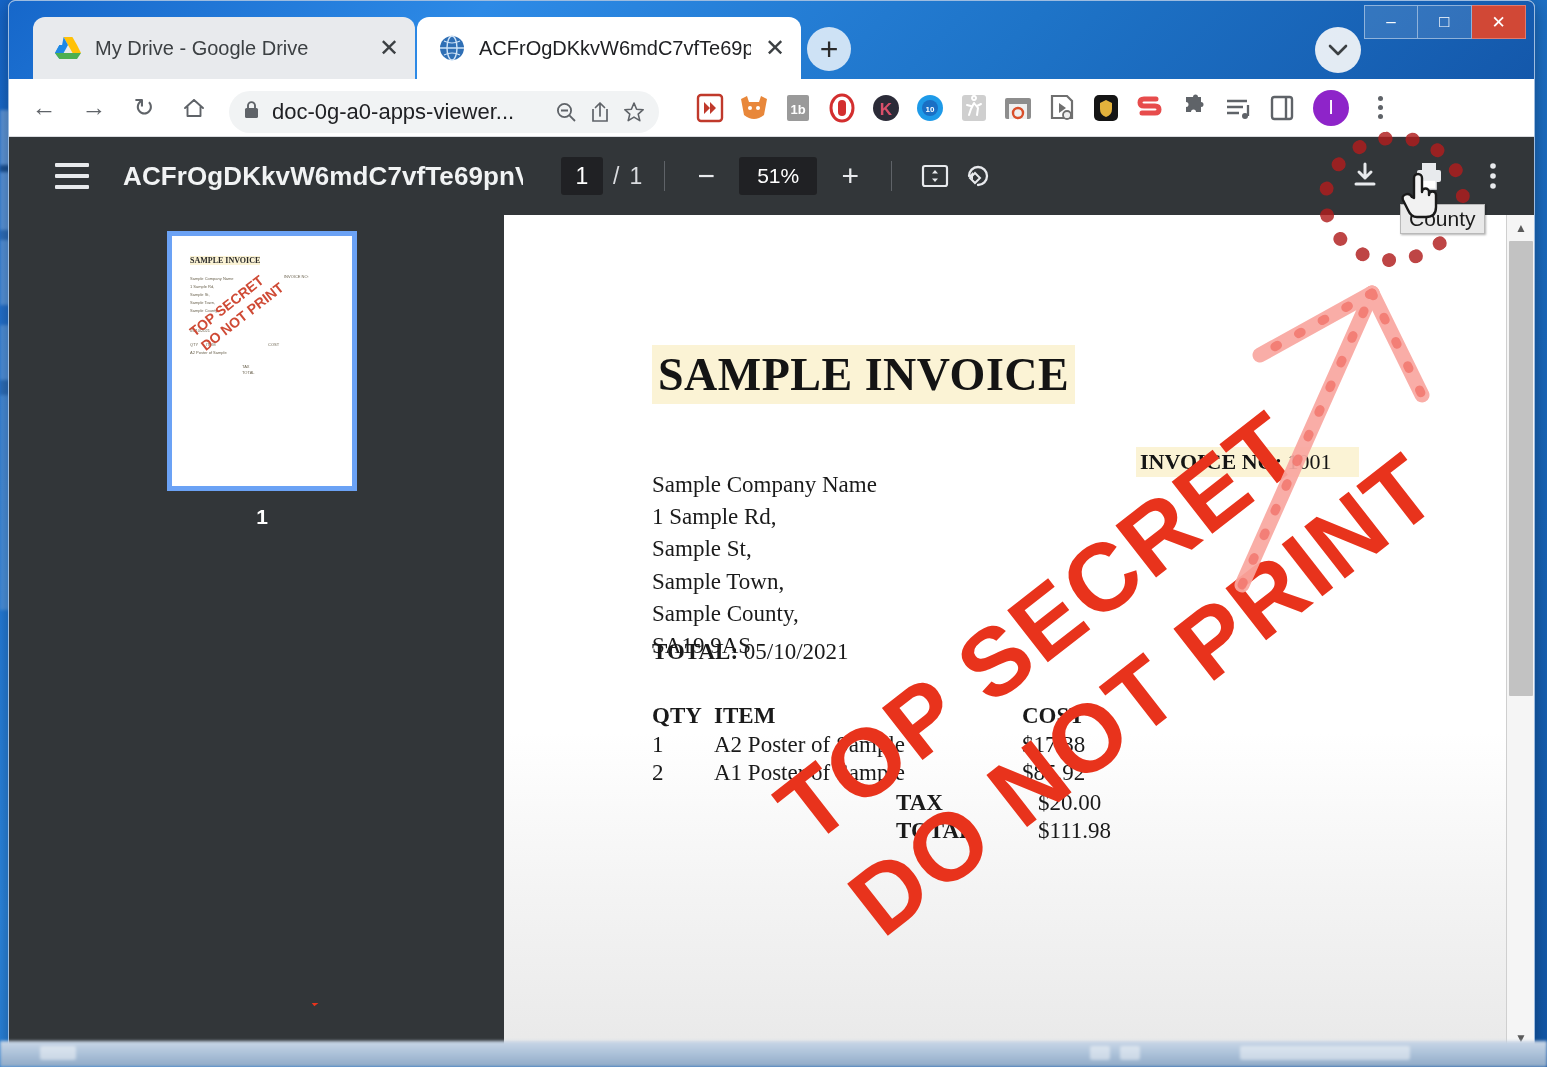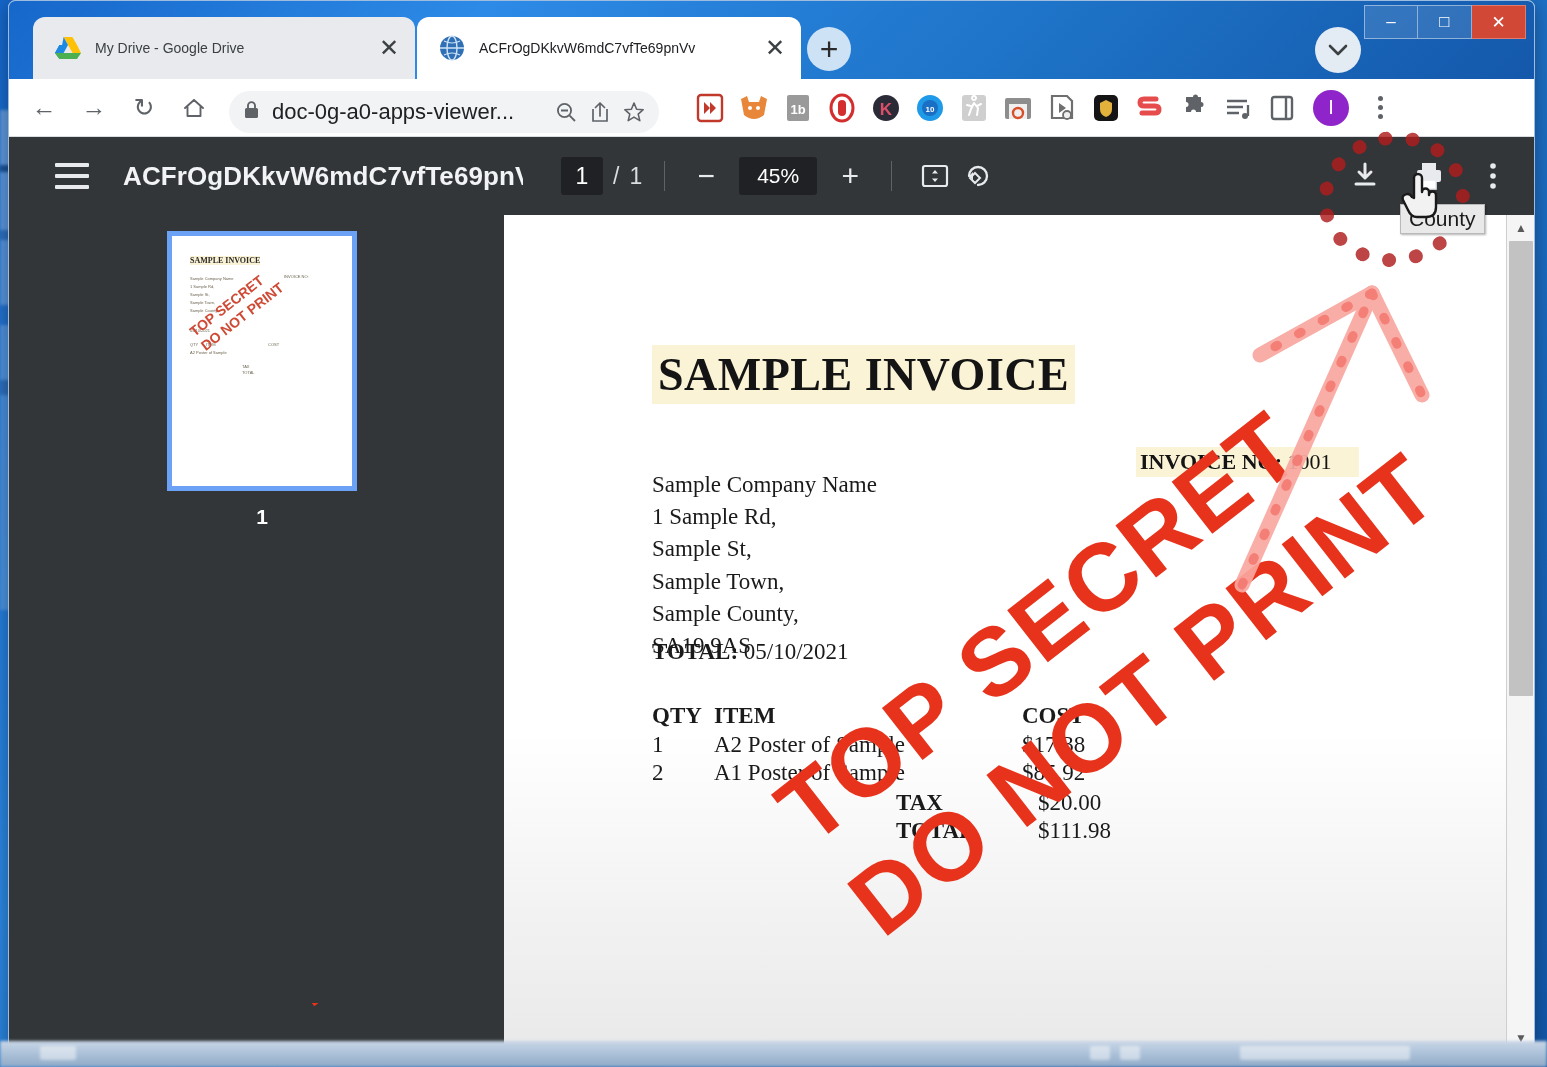--- a/index.html
+++ b/index.html
@@ -48,21 +48,21 @@
     position: absolute; top: 16px; height: 62px;
     display: flex; align-items: center; gap: 14px;
     padding: 0 16px 0 22px;
     border-radius: 12px 12px 0 0;
     font-size: 22px;
   }
   .tab.inactive { left: 24px; width: 382px; background: #e8eaed; color: #3c4043; }
   .tab.active   { left: 408px; width: 384px; background: #ffffff; color: #202124; }
   .tab-title {
     flex: 1; white-space: nowrap; overflow: hidden;
-    text-overflow: clip; font-size: 14px;
+    text-overflow: clip; font-size: 20px;
   }
   .tab-close { font-size: 24px; color: #3c4043; line-height: 1; cursor: pointer; }
   .drive-logo { width: 26px; height: 24px; position: relative; flex: 0 0 auto; }
   .globe-ico { width: 26px; height: 26px; flex: 0 0 auto; }
 
   .newtab {
     position: absolute; left: 798px; top: 26px;
     width: 44px; height: 44px; border-radius: 50%;
     background: rgba(255,255,255,.78);
     display: flex; align-items: center; justify-content: center;
@@ -429,21 +429,21 @@
       <div class="pdf-title">ACFrOgDKkvW6mdC7vfTe69pnVv1Fj...</div>
 
       <div class="pagebox">
         <div class="pagenum">1</div>
         <span>/</span>
         <span>1</span>
       </div>
 
       <div class="sep"></div>
       <div class="zbtn">−</div>
-      <div class="zoomval">45%</div>
+      <div class="zoomval">51%</div>
       <div class="zbtn">+</div>
       <div class="sep"></div>
 
       <div class="ticon">
         <svg width="32" height="32" viewBox="0 0 32 32">
             <rect x="4" y="6" width="24" height="20" rx="2" fill="none" stroke="#e8eaed" stroke-width="2.2"></rect>
             <path d="M16 10 L13 13.5 H19 Z M16 22 L13 18.5 H19 Z" fill="#e8eaed"></path>
           </svg>
       </div>
       <div class="ticon">

